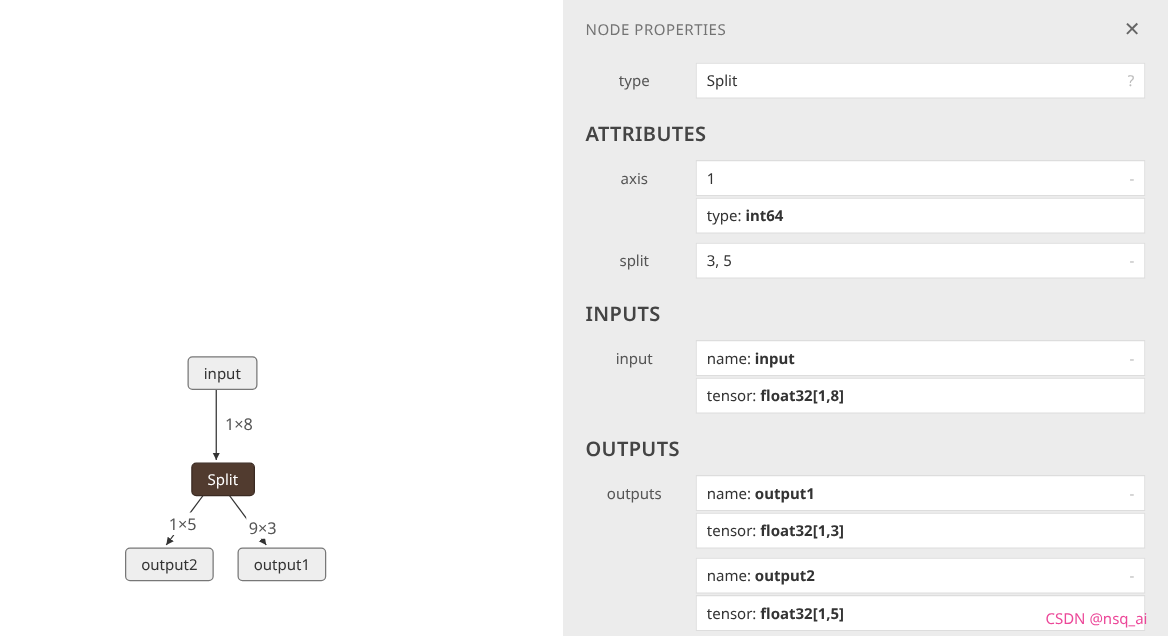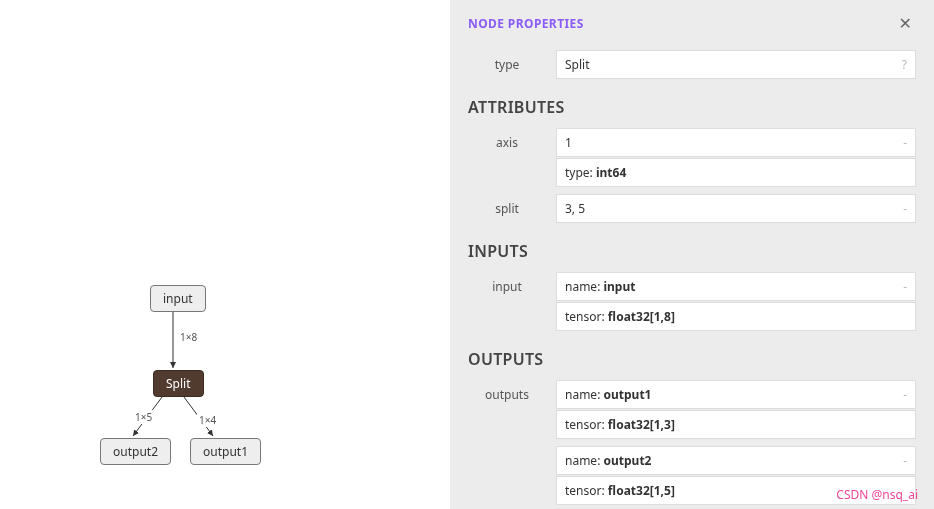--- a/index.html
+++ b/index.html
@@ -1,32 +1,32 @@
 <!DOCTYPE html>
 <html><head>
 <meta charset="utf-8">
 <style>
 *{box-sizing:border-box;margin:0;padding:0}
 body{font-family:-apple-system,system-ui,Segoe UI,Arial,sans-serif;width:934px;height:509px;background:#fff;overflow:hidden;position:relative;color:#333}
 .container{display:flex;width:100%;height:100%}
 .graph-pane{width:450px;height:100%;position:relative;background:#fff}
 .panel{flex:1;background:#ececec;padding:10px 18px;overflow-y:auto;position:relative}
 .panel-header{display:flex;justify-content:space-between;align-items:center;margin-bottom:14px}
-.panel-title{font-weight:700;font-size:12px;letter-spacing:.4px;color:#8b5cf6}
+.panel-title{font-weight:400;font-size:12px;letter-spacing:.4px;color:#737373}
 .close-x{cursor:pointer;font-size:16px;color:#666;padding:2px 4px}
 .section-title{font-weight:600;font-size:16px;letter-spacing:.3px;color:#444;margin:16px 0 10px}
 .row{display:flex;margin-bottom:2px}
 .row-label{width:88px;text-align:center;padding:6px 10px 0 0;font-size:12px;color:#555}
 .row-value{flex:1}
 .cell{background:#fff;border:1px solid #ddd;padding:5px 8px;font-size:12px;color:#333;position:relative;margin-bottom:1px}
 .cell .bold{font-weight:700}
 .cell .tag{position:absolute;right:8px;top:5px;color:#bbb;font-size:12px}
 .node{position:absolute;border:1px solid #777;border-radius:4px;padding:4px 12px;font-size:12px;background:#eee;text-align:center}
 .node.dark{background:#513b2f;color:#fff;border-color:#3a2a22}
-.edge-label{position:absolute;font-size:10px;color:#555;background:#fff;padding:0 2px}
+.edge-label{position:absolute;font-size:13px;color:#555;background:#fff;padding:0 2px}
 svg.edges{position:absolute;left:0;top:0;width:100%;height:100%;pointer-events:none}
 .watermark{position:absolute;right:16px;bottom:6px;color:#ec4899;font-size:12px}
 </style>
 </head>
 <body>
 
 <div class="container">
   <div class="graph-pane">
     <svg class="edges">
       <defs>
@@ -37,21 +37,21 @@
       <line x1="173" y1="309" x2="173" y2="368" stroke="#333" stroke-width="1" marker-end="url(#ah)"></line>
       <line x1="165" y1="393" x2="133" y2="436" stroke="#333" stroke-width="1" marker-end="url(#ah)"></line>
       <line x1="181" y1="393" x2="213" y2="436" stroke="#333" stroke-width="1" marker-end="url(#ah)"></line>
     </svg>
     <div class="node" style="left:150px;top:285px">input</div>
     <div class="node dark" style="left:153px;top:370px">Split</div>
     <div class="node" style="left:100px;top:438px">output2</div>
     <div class="node" style="left:190px;top:438px">output1</div>
     <div class="edge-label" style="left:178px;top:330px">1×8</div>
     <div class="edge-label" style="left:133px;top:410px">1×5</div>
-    <div class="edge-label" style="left:197px;top:413px">1×4</div>
+    <div class="edge-label" style="left:197px;top:413px">9×3</div>
   </div>
 
   <div class="panel">
     <div class="panel-header">
       <div class="panel-title">NODE PROPERTIES</div>
       <div class="close-x">✕</div>
     </div>
 
     <div class="row">
       <div class="row-label">type</div>

